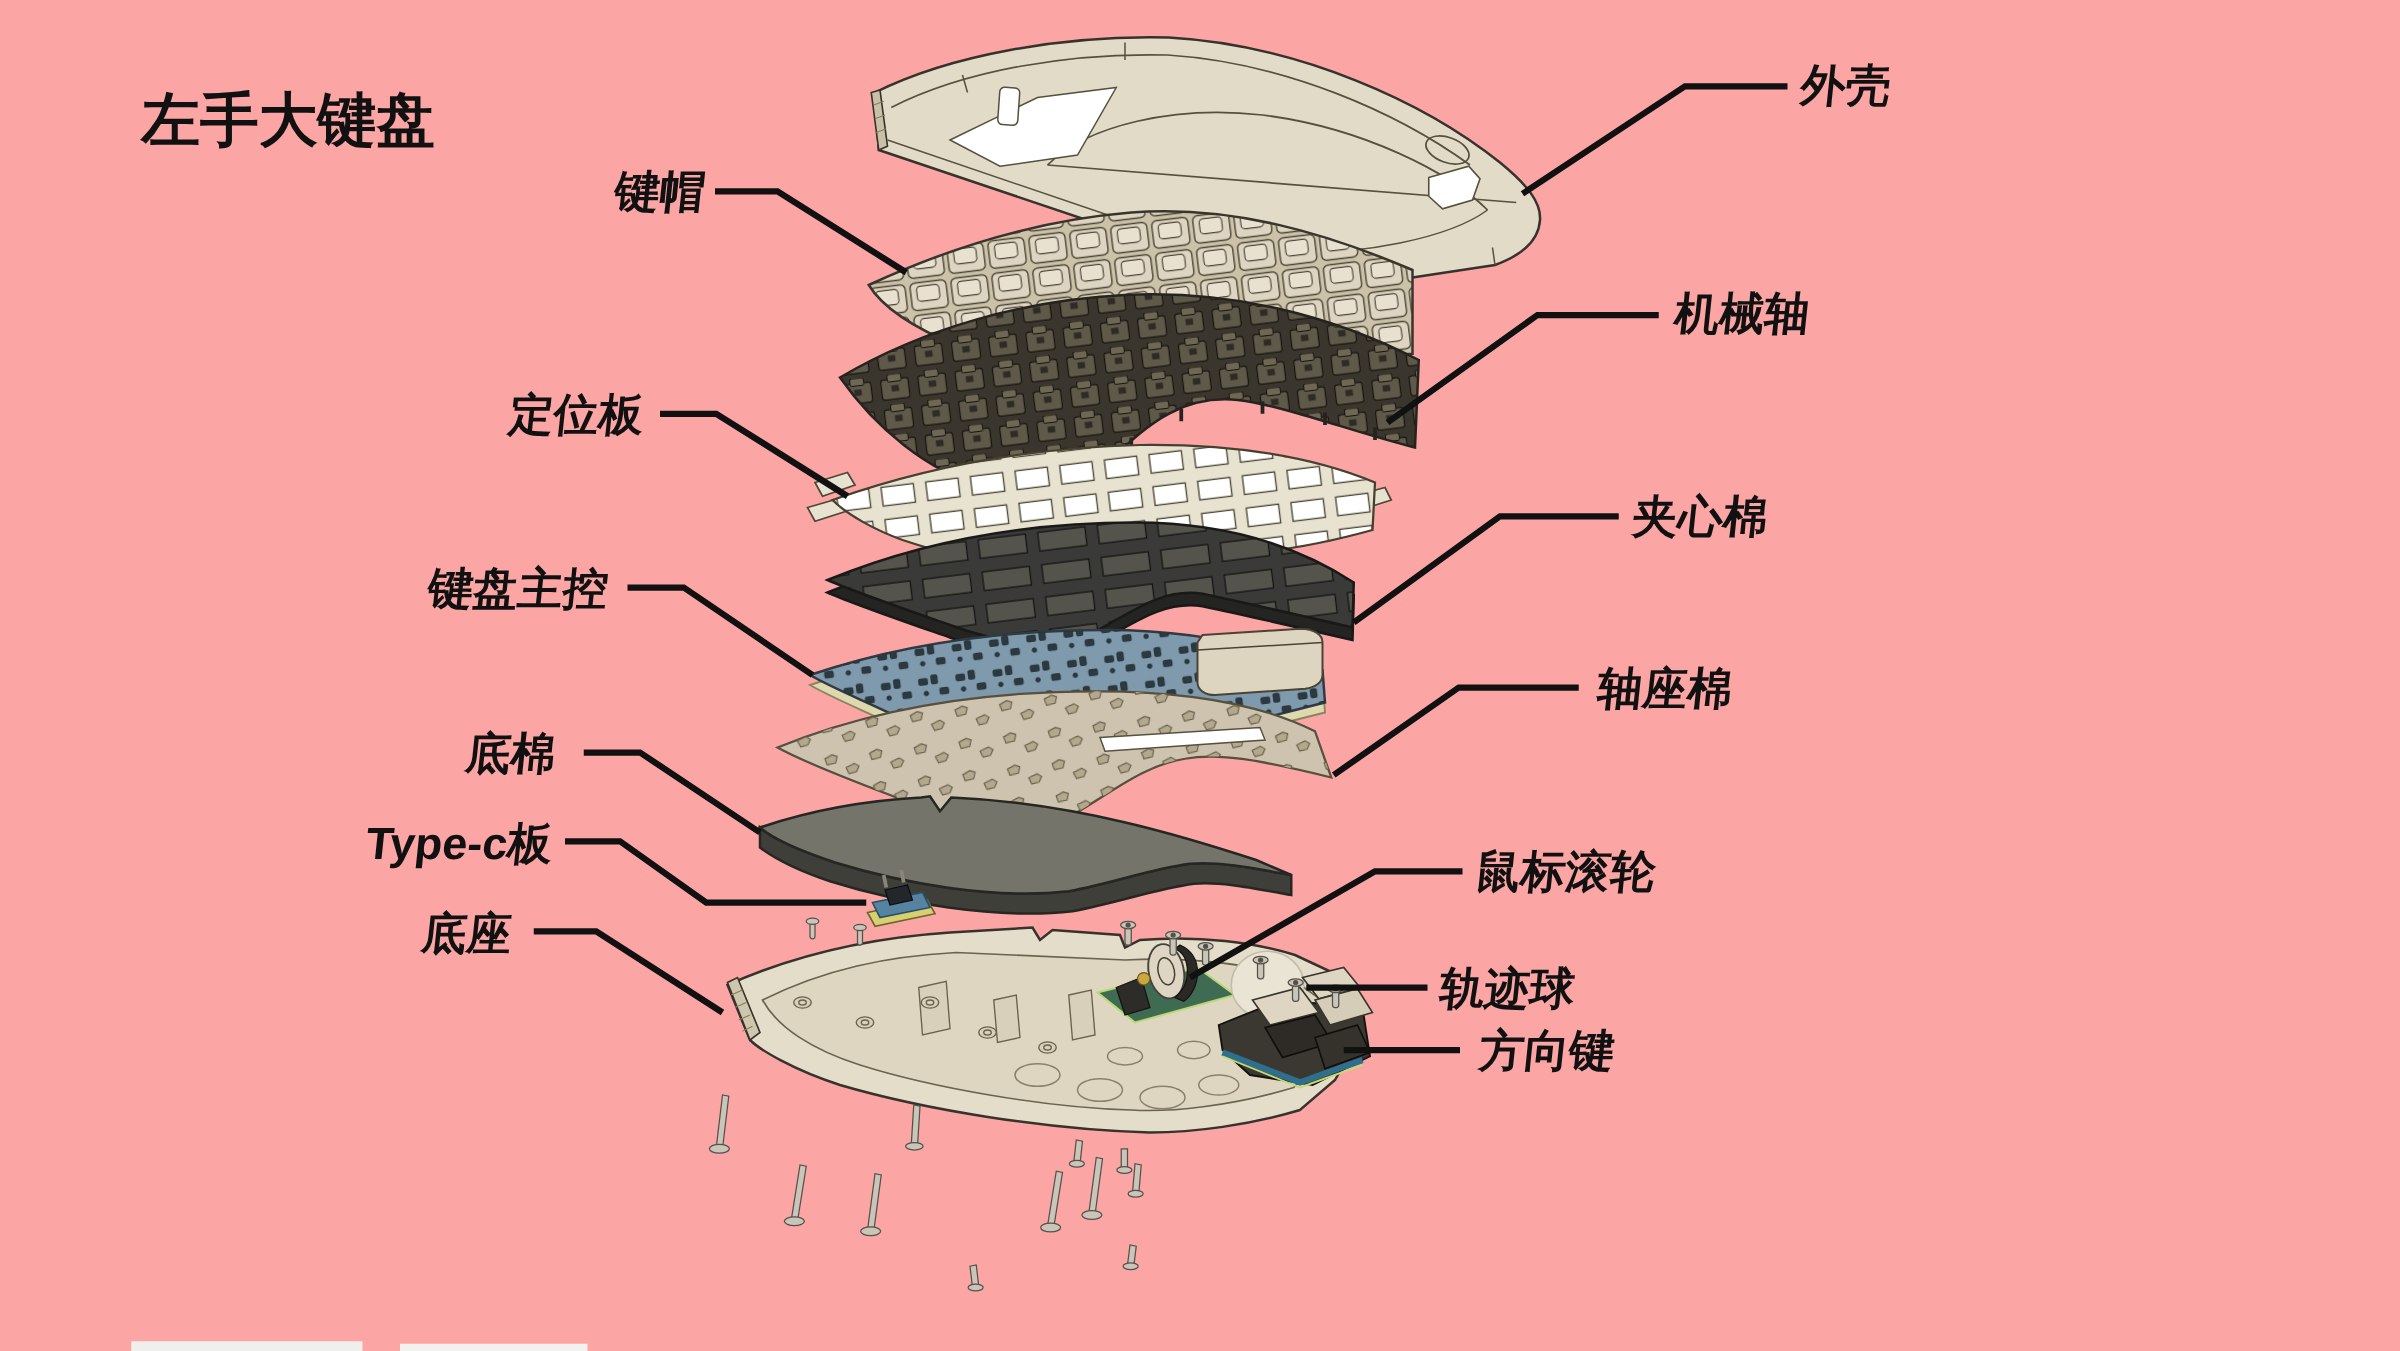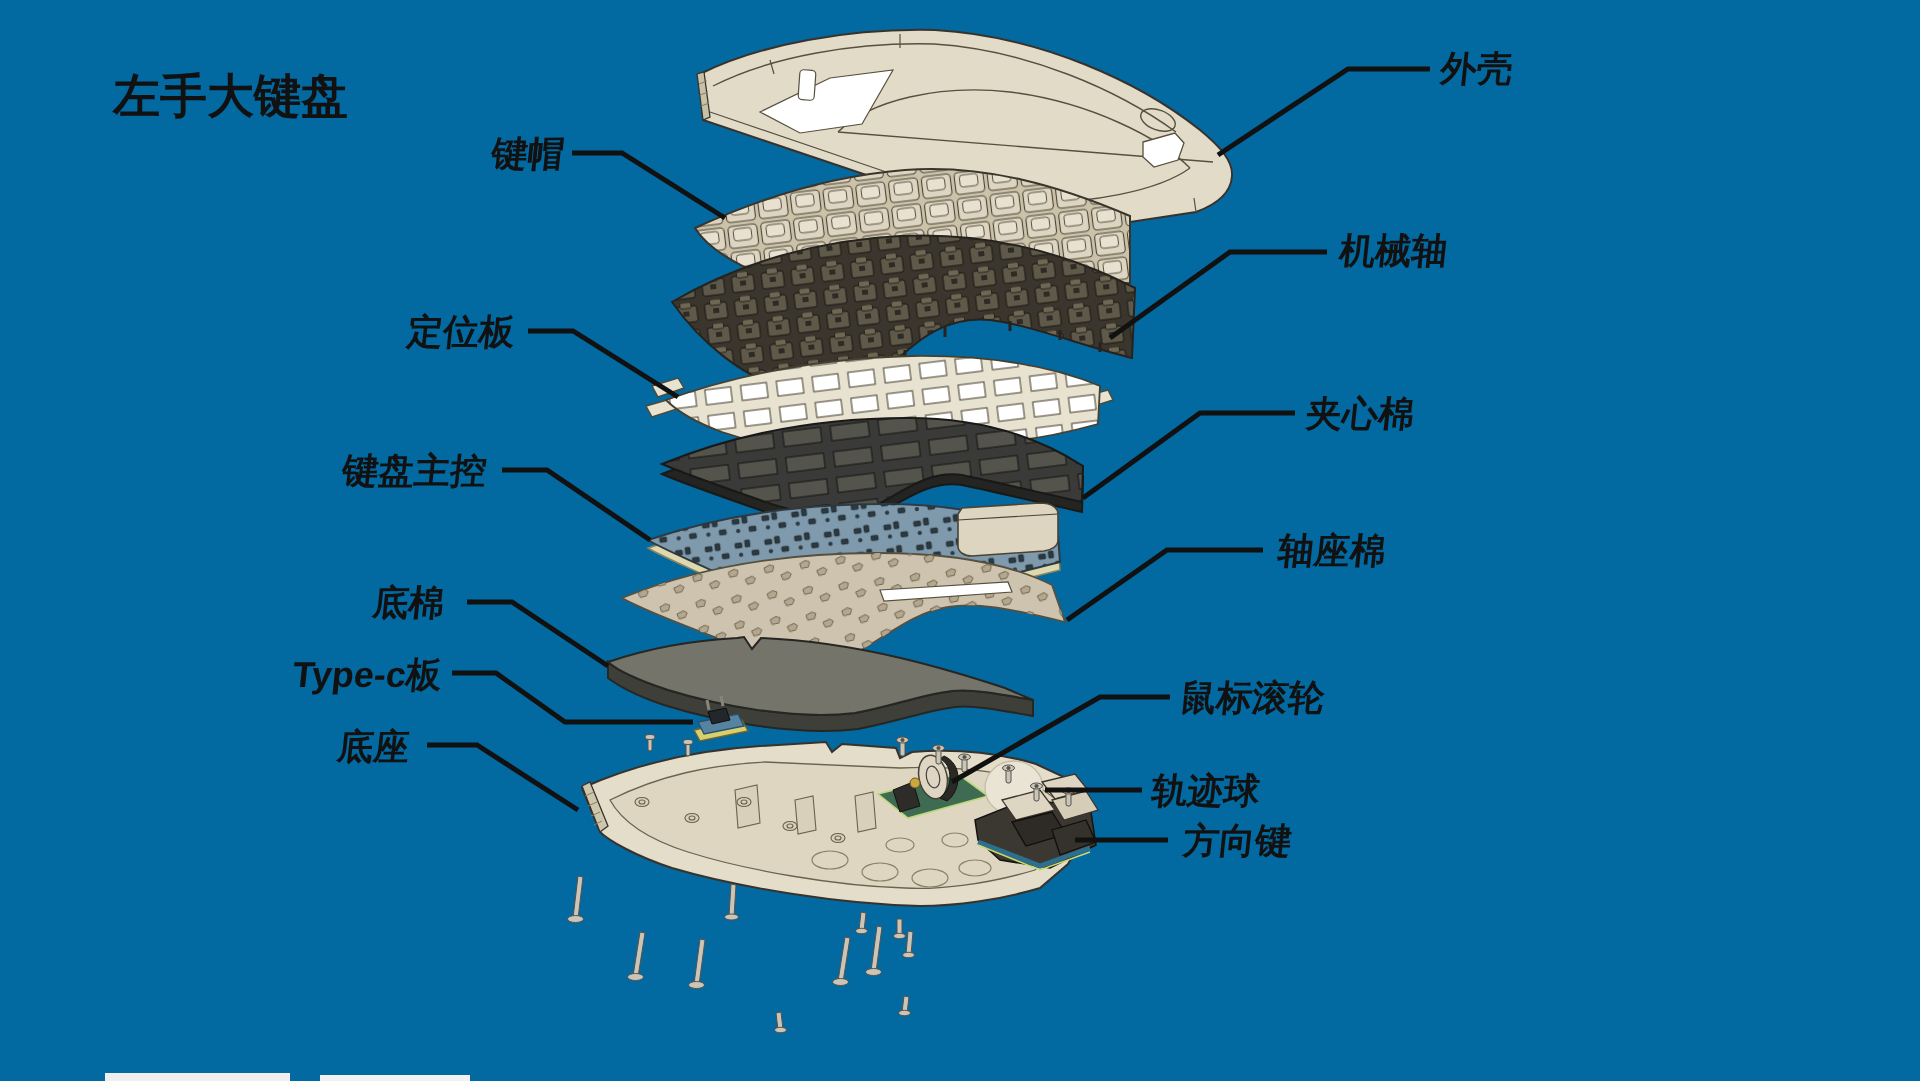--- a/index.html
+++ b/index.html
@@ -1,16 +1,16 @@
 <!DOCTYPE html>
 <html><head>
 <meta charset="utf-8">
 <style>
   html,body{margin:0;padding:0;background:#ffffff;}
-  .page{position:relative;width:1920px;height:1081px;overflow:hidden;background:#0369a1;}
+  .page{position:relative;width:1920px;height:1081px;overflow:hidden;background:#fca5a5;}
   svg text{font-family:"Liberation Sans","DejaVu Sans",sans-serif;font-weight:700;fill:#111111;}
   text.lbl{font-size:36px;}
   text.ttl{font-size:47px;}
 </style>
 </head>
 <body>
 
 <div class="page">
 <svg width="1920" height="1081" viewBox="0 0 1920 1081">
   <defs>

